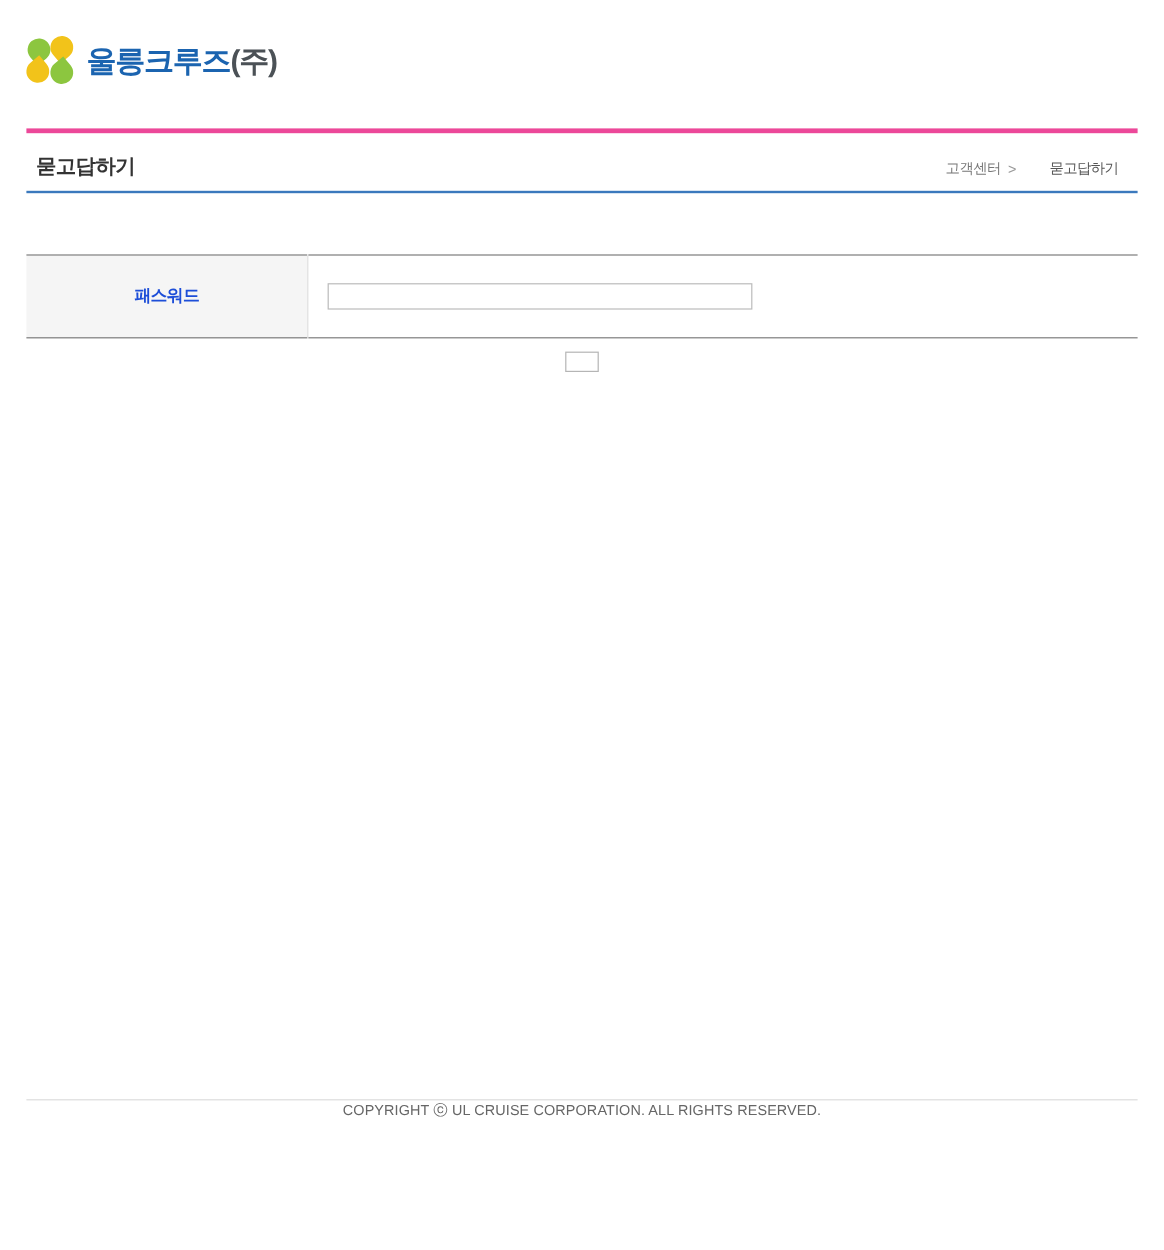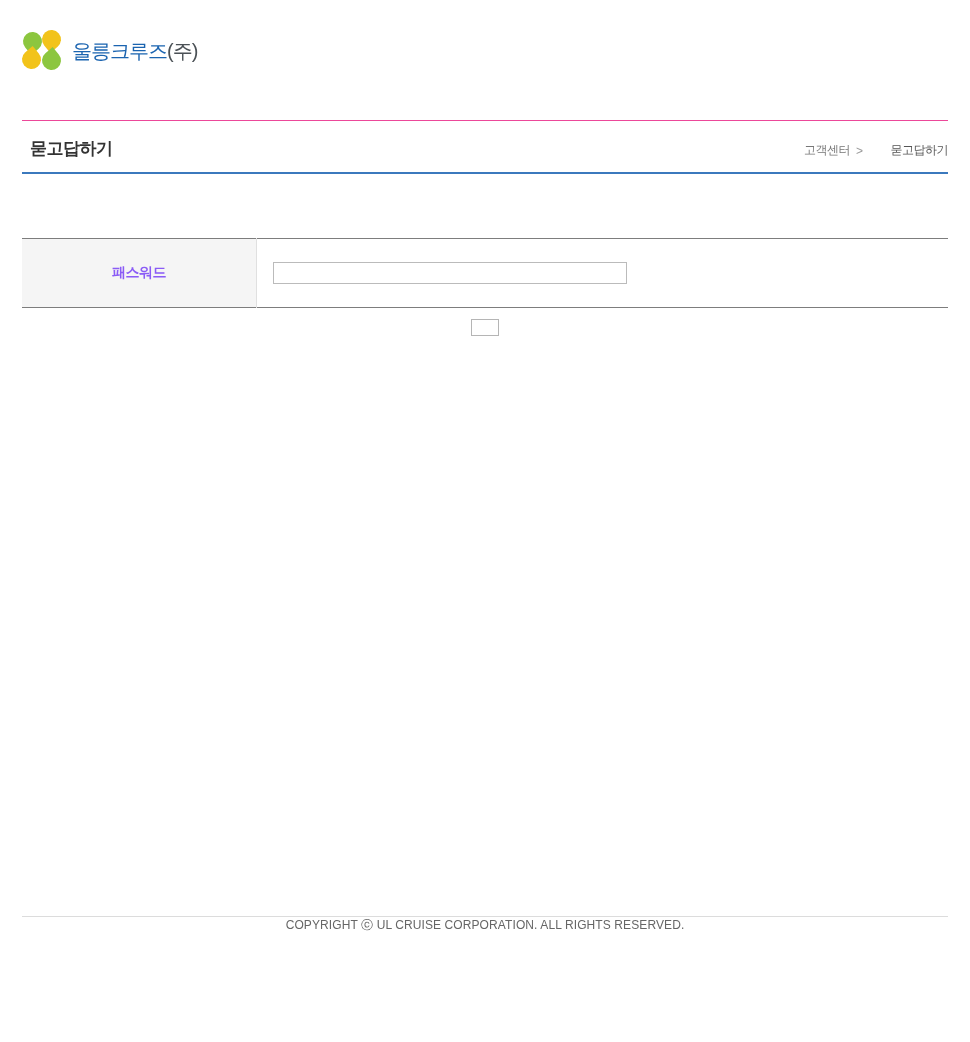--- a/index.html
+++ b/index.html
@@ -38,49 +38,49 @@
     position: absolute;
     width: 19px;
     height: 19px;
     border-radius: 50% 50% 50% 0;
   }
   .logo-mark .p1 { left: 1px;  top: 2px;  background: #8cc63f; transform: rotate(-40deg); }
   .logo-mark .p2 { left: 20px; top: 0px;  background: #f2c31a; transform: rotate(50deg); border-radius: 50% 50% 0 50%; }
   .logo-mark .p3 { left: 0px;  top: 20px; background: #f2c31a; transform: rotate(-130deg); border-radius: 50% 50% 0 50%; }
   .logo-mark .p4 { left: 20px; top: 21px; background: #8cc63f; transform: rotate(140deg); }
   .logo-text {
-    font-size: 20px;
-    font-weight: normal;
+    font-size: 25px;
+    font-weight: bold;
     letter-spacing: -1px;
     line-height: 1;
   }
   .logo-text .t-blue { color: #1b64b0; }
   .logo-text .t-gray { color: #4b5156; }
 
   
   .titlebar {
     position: relative;
-    margin: 17px 22px;
+    margin: 4px 22px;
     height: 54px;
-    border-top: 1px solid #ec4899;
+    border-top: 4px solid #ec4899;
     border-bottom: 2px solid #3b79bd;
     box-sizing: border-box;
   }
   .page-title {
     position: absolute;
     left: 8px;
     top: 16px;
     font-size: 17px;
     font-weight: bold;
     color: #333333;
     letter-spacing: -0.5px;
   }
   .breadcrumb {
     position: absolute;
-    right: 0px;
+    right: 16px;
     top: 21px;
     font-size: 12px;
     color: #777777;
     letter-spacing: -0.5px;
     display: flex;
     align-items: center;
     gap: 6px;
   }
   .breadcrumb .crumb-sep { color: #999999; }
   .breadcrumb .crumb-current {
@@ -100,21 +100,21 @@
     border-bottom: 1px solid #7d7d7d;
     table-layout: fixed;
   }
   .pw-table th {
     width: 232px;
     background: #f5f5f5;
     border-right: 1px solid #e0e0e0;
     height: 66px;
     font-size: 14px;
     font-weight: bold;
-    color: #8b5cf6;
+    color: #1d4ed8;
     letter-spacing: -0.5px;
     text-align: center;
   }
   .pw-table td {
     padding-left: 16px;
     background: #ffffff;
   }
   .pw-input {
     width: 354px;
     height: 22px;

